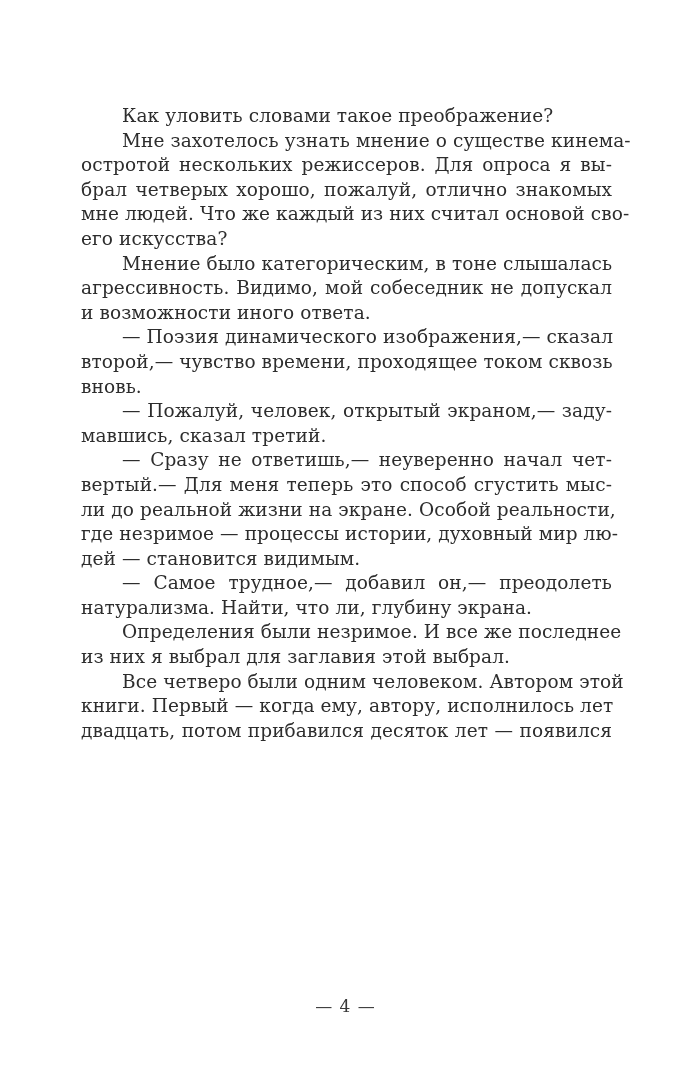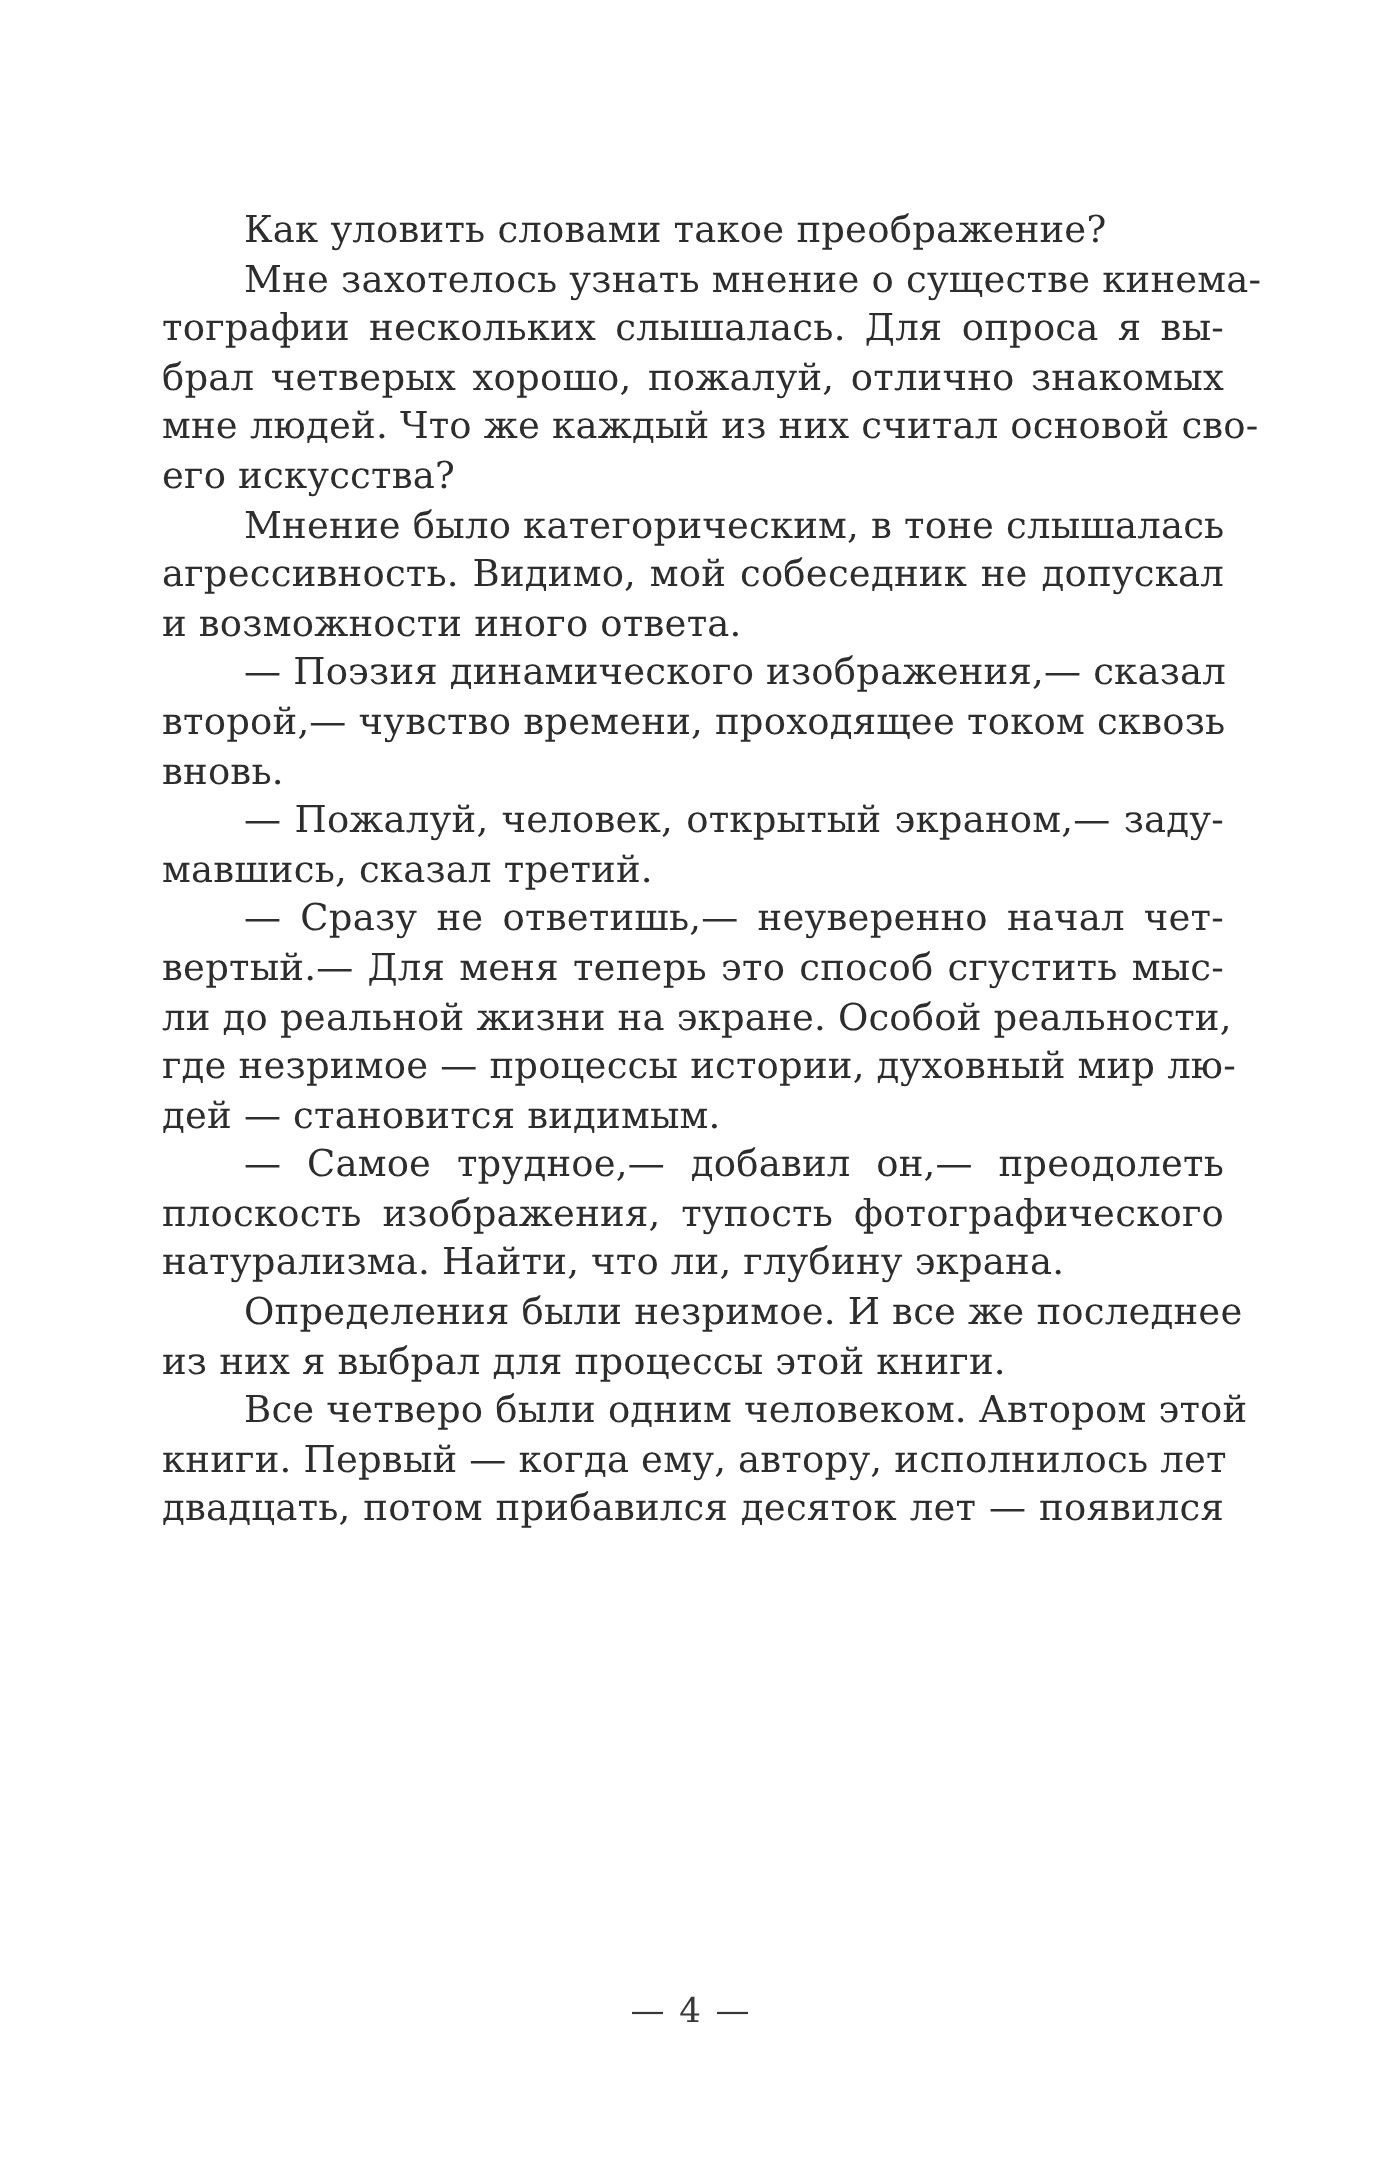--- a/index.html
+++ b/index.html
@@ -51,21 +51,21 @@
 <body>
 
 <div class="book-page">
   <div class="page-text">
 
   <div class="paragraph">
         <div class="line first plast">Как уловить словами такое преображение?</div>
       </div>
       <div class="paragraph">
         <div class="line first">Мне захотелось узнать мнение о существе кинема-</div>
-        <div class="line">тографии нескольких слышалась. Для опроса я вы-</div>
+        <div class="line">остротой нескольких режиссеров. Для опроса я вы-</div>
         <div class="line">брал четверых хорошо, пожалуй, отлично знакомых</div>
         <div class="line">мне людей. Что же каждый из них считал основой сво-</div>
         <div class="line plast">его искусства?</div>
       </div>
       <div class="paragraph">
         <div class="line first">Мнение было категорическим, в тоне слышалась</div>
         <div class="line">агрессивность. Видимо, мой собеседник не допускал</div>
         <div class="line plast">и возможности иного ответа.</div>
       </div>
       <div class="paragraph">
@@ -79,26 +79,25 @@
       </div>
       <div class="paragraph">
         <div class="line first">— Сразу не ответишь,— неуверенно начал чет-</div>
         <div class="line">вертый.— Для меня теперь это способ сгустить мыс-</div>
         <div class="line">ли до реальной жизни на экране. Особой реальности,</div>
         <div class="line">где незримое — процессы истории, духовный мир лю-</div>
         <div class="line plast">дей — становится видимым.</div>
       </div>
       <div class="paragraph">
         <div class="line first">— Самое трудное,— добавил он,— преодолеть</div>
-        <div class="line">плоскость изображения, тупость фотографического</div>
         <div class="line plast">натурализма. Найти, что ли, глубину экрана.</div>
       </div>
       <div class="paragraph">
         <div class="line first">Определения были незримое. И все же последнее</div>
-        <div class="line plast">из них я выбрал для процессы этой книги.</div>
+        <div class="line plast">из них я выбрал для заглавия этой выбрал.</div>
       </div>
       <div class="paragraph">
         <div class="line first">Все четверо были одним человеком. Автором этой</div>
         <div class="line">книги. Первый — когда ему, автору, исполнилось лет</div>
         <div class="line">двадцать, потом прибавился десяток лет — появился</div>
       </div>
     </div>
   <div class="page-number">— 4 —</div>
 </div>
 

